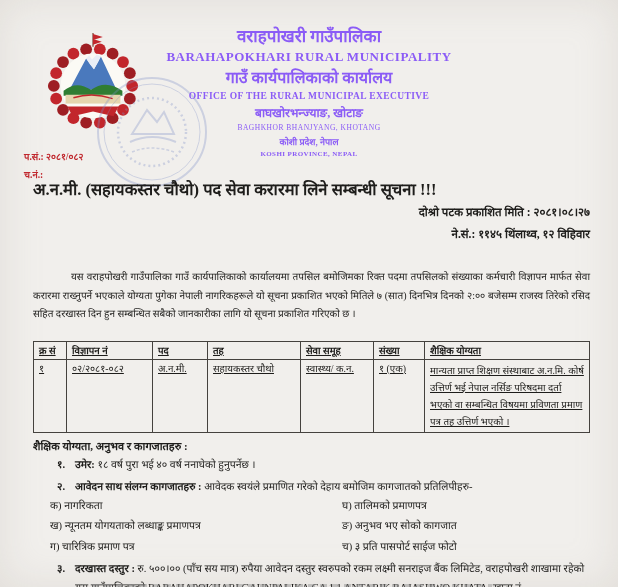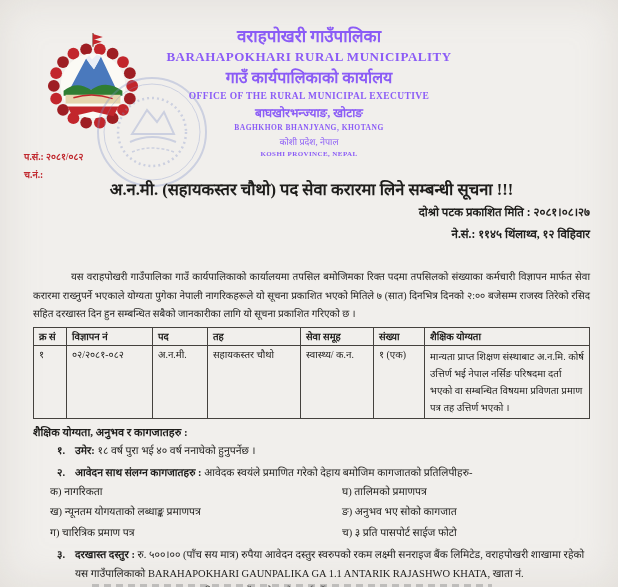--- a/index.html
+++ b/index.html
@@ -11,34 +11,34 @@
     font-family:"Liberation Serif","DejaVu Serif",serif;
     color:#1e1d1b;
   }
   
   .letterhead{position:absolute;top:26px;left:0;right:0;text-align:center;color:#8b5cf6;}
   .lh-np-name{font-size:17px;font-weight:bold;line-height:1.25;}
   .lh-en-name{font-size:13px;font-weight:bold;letter-spacing:.5px;line-height:1.6;}
   .lh-np-office{font-size:16px;font-weight:bold;line-height:1.25;}
   .lh-en-office{font-size:9.5px;font-weight:bold;letter-spacing:.4px;line-height:1.7;}
   .lh-np-addr{font-size:12px;font-weight:bold;line-height:1.5;}
-  .lh-en-addr{font-size:7.5px;font-weight:bold;letter-spacing:.5px;line-height:1.7;}
-  .lh-np-prov{font-size:9px;font-weight:normal;line-height:1.6;}
+  .lh-en-addr{font-size:7.5px;font-weight:normal;letter-spacing:.5px;line-height:1.7;}
+  .lh-np-prov{font-size:9px;font-weight:bold;line-height:1.6;}
   .lh-en-prov{font-size:7px;font-weight:bold;letter-spacing:.4px;line-height:1.5;}
   .emblem{position:absolute;left:44px;top:28px;width:98px;height:110px;}
   .stamp{position:absolute;left:92px;top:72px;width:120px;height:120px;opacity:.32;}
   
   .refs{position:absolute;left:24px;top:148px;color:#c0272d;font-size:9.5px;font-weight:bold;line-height:1.9;}
   
   .main{position:absolute;left:33px;top:179px;width:557px;}
-  .title{text-align:center;font-size:16.5px;font-weight:bold;line-height:1.3;}
+  .title{text-align:left;font-size:16.5px;font-weight:bold;line-height:1.3;}
   .publine{text-align:right;font-size:11.5px;font-weight:bold;margin-top:4px;line-height:1.55;}
   .body-par{font-size:10px;line-height:1.85;text-align:justify;margin-top:24px;text-indent:38px;}
   
-  table.vac{border-collapse:collapse;width:100%;margin-top:3px;font-size:9.8px;}
+  table.vac{border-collapse:collapse;width:100%;margin-top:17px;font-size:9.8px;text-decoration:underline;}
   table.vac th,table.vac td{border:1px solid #45423e;padding:2px 5px;vertical-align:top;text-align:left;}
   table.vac th{font-weight:bold;}
   table.vac td.qual{line-height:1.75;}
   
   .req-heading{font-size:11px;font-weight:bold;margin-top:5px;}
   .li{display:flex;margin-top:3px;font-size:10.5px;line-height:1.75;}
   .li .num{width:18px;margin-left:24px;font-weight:bold;flex:none;}
   .li .li-text{flex:1;}
   .li .lead{font-weight:bold;}
   .docs{display:grid;grid-template-columns:292px 1fr;margin-left:17px;font-size:10.5px;line-height:1.95;}

